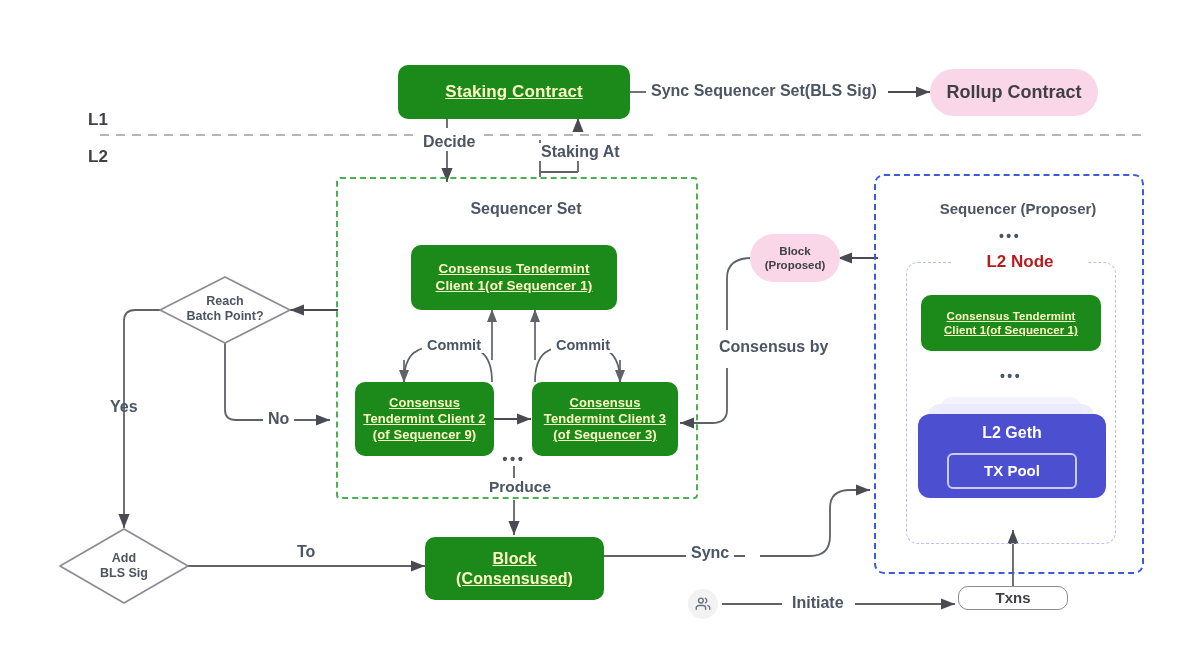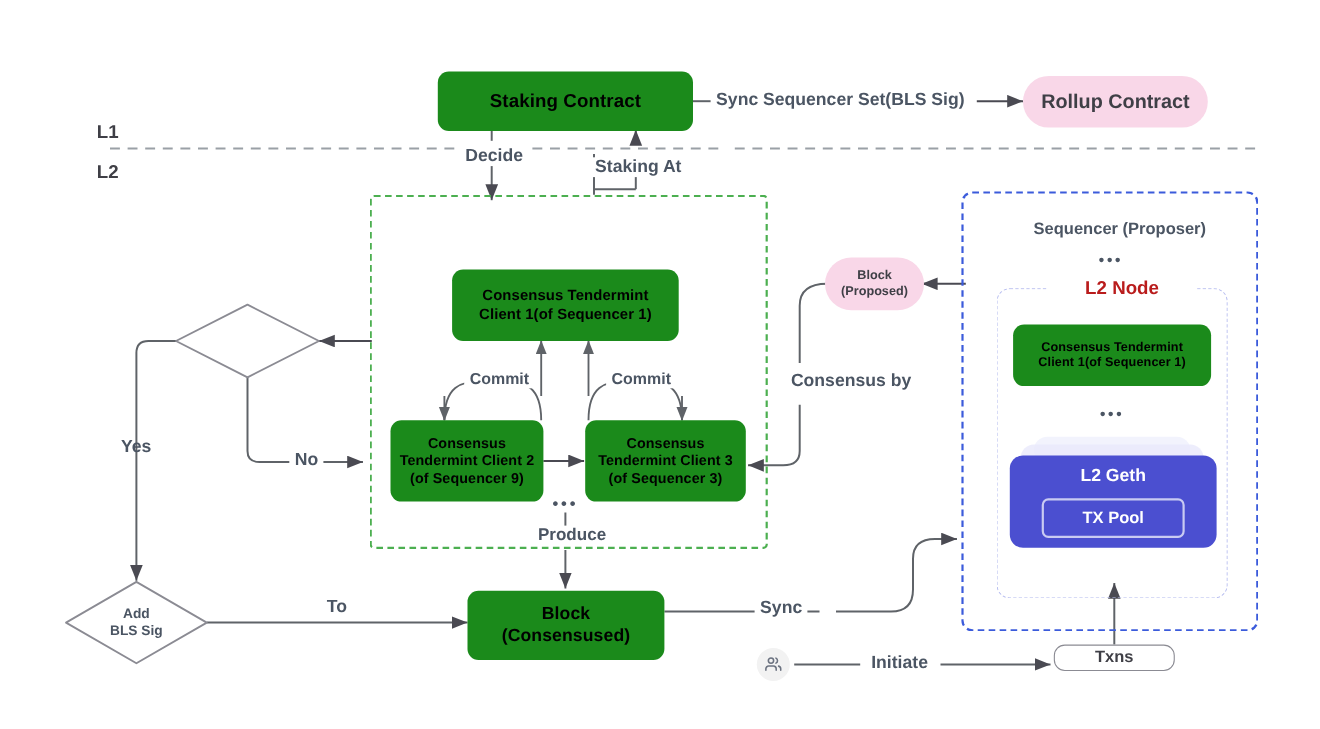--- a/index.html
+++ b/index.html
@@ -12,22 +12,23 @@
     position:relative;
     width:1200px;
     height:663px;
     background:#ffffff;
     overflow:hidden;
   }
   
   .node{position:absolute;box-sizing:border-box;display:flex;align-items:center;
         justify-content:center;text-align:center;line-height:1.22;}
   .green-box{
-    background:#1b8a1b;color:#000000;border-radius:10px;font-weight:700;
+    background:#1b8a1b;color:#fef9c3;border-radius:10px;font-weight:700;
     letter-spacing:.1px;
+    text-decoration:underline;
   }
   .pink-pill{
     background:#f9d7e8;color:#3f3f46;border-radius:40px;font-weight:700;
   }
   .white-box{
     background:#ffffff;color:#3f3f46;border:1.6px solid #8b8b93;border-radius:10px;
     font-weight:700;
   }
   .geth-box{
     background:#4b4fd0;color:#ffffff;border-radius:12px;font-weight:700;
@@ -133,20 +134,21 @@
     <line x1="878" y1="258" x2="838" y2="258" stroke="#4a4a52" stroke-width="1.8" marker-end="url(#arrowS)"></line>
 
     <path d="M752,258 Q727,258 727,278 L727,330" stroke="#5f6368" stroke-width="1.8" fill="none"></path>
     <path d="M727,368 L727,410 Q727,423 712,423 L680,423" stroke="#5f6368" stroke-width="1.8" fill="none" marker-end="url(#arrowS)"></path>
   </svg>
 
   <div class="layer-lbl" style="left:88px;top:110px;">L1</div>
   <div class="layer-lbl" style="left:88px;top:147px;">L2</div>
 
   <div class="group group-green" style="left:336px;top:177px;width:362px;height:322px;"></div>
+  <div class="group-title" style="left:430px;top:200px;width:176px;font-size:16px;">Sequencer Set</div>
 
   <div class="group group-blue" style="left:874px;top:174px;width:270px;height:400px;"></div>
   <div class="group-title" style="left:905px;top:200px;width:210px;font-size:15px;">Sequencer (Proposer)</div>
   <div class="dots" style="left:960px;top:228px;width:100px;font-size:14px;">•••</div>
 
   <div class="group group-blue-inner" style="left:906px;top:262px;width:210px;height:282px;"></div>
   <div class="group-title accent" style="left:952px;top:252px;width:120px;font-size:17px;">L2 Node</div>
 
   <div class="node green-box" style="left:398px;top:65px;width:232px;height:54px;font-size:17px;">
     <span>Staking Contract</span>
@@ -188,20 +190,24 @@
               flex-direction:column;">
     <span>Block</span>
     <span>(Proposed)</span>
   </div>
 
   <svg class="edges" viewBox="0 0 1200 663">
     <polygon points="225,277 290,310 225,343 160,310" fill="#ffffff" stroke="#8b8b93" stroke-width="1.7" stroke-linejoin="round"></polygon>
     <polygon points="124,529 188,566 124,603 60,566" fill="#ffffff" stroke="#8b8b93" stroke-width="1.7" stroke-linejoin="round"></polygon>
   </svg>
 
+  <div class="diamond-txt" style="left:165px;top:294px;width:120px;font-size:12.5px;">
+    <div>Reach</div>
+    <div>Batch Point?</div>
+  </div>
 
   <div class="diamond-txt" style="left:69px;top:551px;width:110px;font-size:12.5px;">
     <div>Add</div>
     <div>BLS Sig</div>
   </div>
 
   <div class="node green-box" style="left:921px;top:295px;width:180px;height:56px;font-size:11.5px;
               flex-direction:column;">
     <span>Consensus Tendermint</span>
     <span>Client 1(of Sequencer 1)</span>

